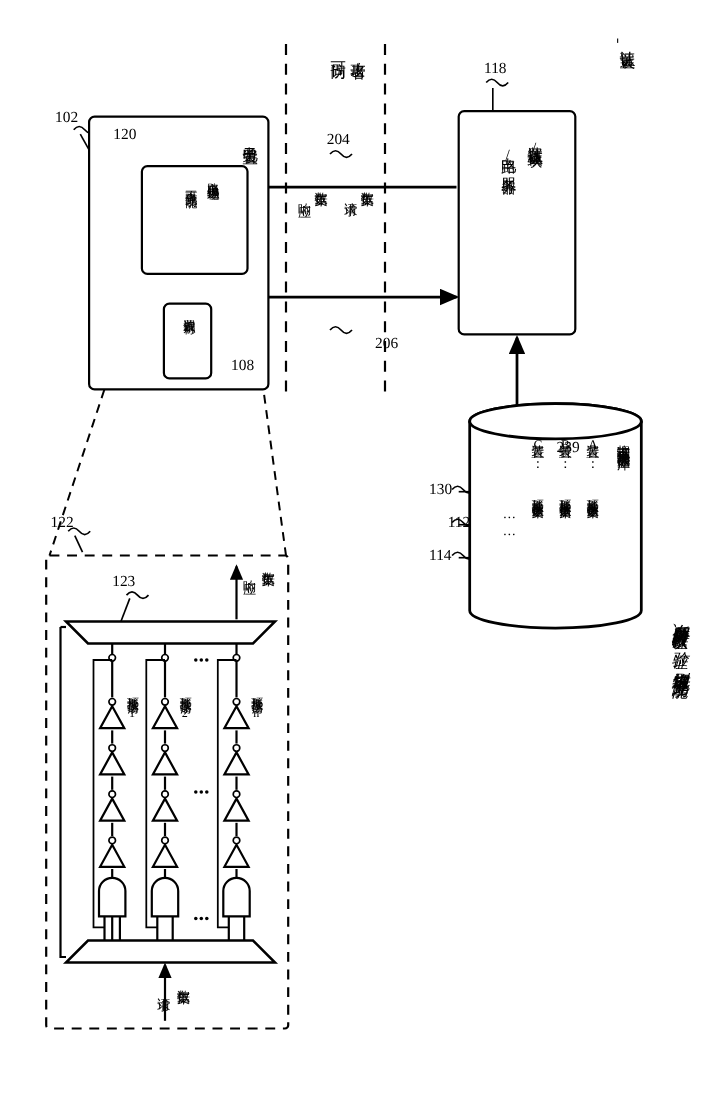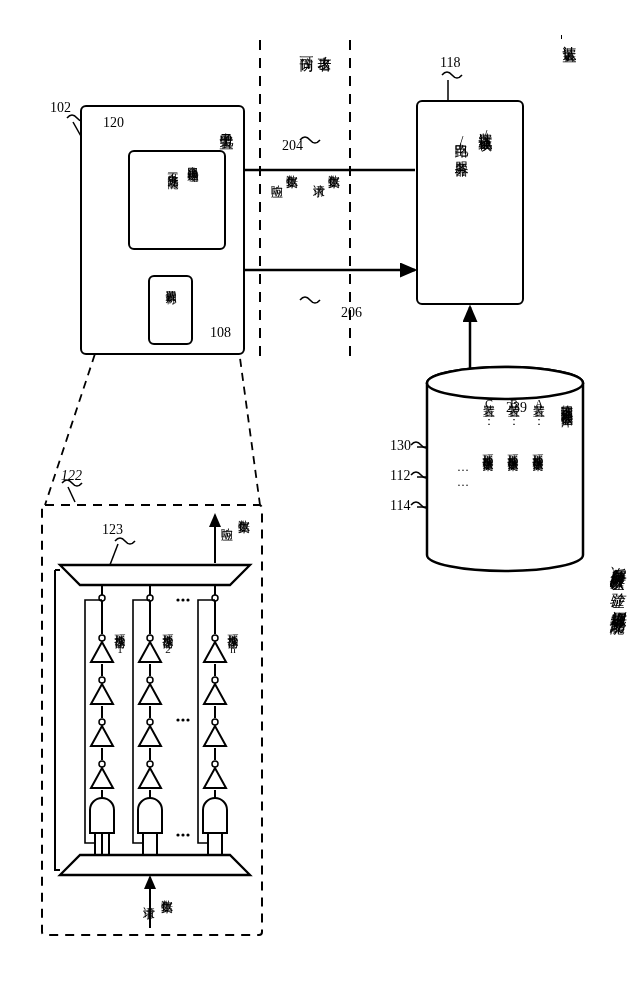--- a/index.html
+++ b/index.html
@@ -230,58 +230,58 @@
 
 <div class="abs box" style="left:416px; top:100px; width:108px; height:205px;">
   <div class="abs vtext" style="left:58px; top:20px;">装置认证模块/</div>
   <div class="abs vtext" style="left:34px; top:30px;">电路/服务器</div>
 </div>
 
 <div class="abs" style="left:440px; top:55px;">118</div>
 
 <div class="abs vtext small" style="left:325px; top:165px;">数据集</div>
 <div class="abs vtext small" style="left:310px; top:175px;">请求</div>
-<div class="abs" style="left:282px; top:120px;margin-top:18px;">204</div>
+<div class="abs" style="left:297px; top:120px;">204</div>
 
 <div class="abs vtext small" style="left:283px; top:165px;">数据集</div>
 <div class="abs vtext small" style="left:268px; top:175px;">响应</div>
 <div class="abs" style="left:297px; top:305px;margin-left:44px;">206</div>
 
 <div class="abs" style="left:506px; top:400px;">239</div>
 <div class="abs vtext small" style="left:558px; top:395px;">物理不可克隆功能数据库</div>
 
 <div class="abs vtext small" style="left:530px; top:395px;">装置A：</div>
 <div class="abs vtext small" style="left:530px; top:445px; font-size:11px;">环形振荡器数据集</div>
 <div class="abs vtext small" style="left:505px; top:395px;">装置B：</div>
 <div class="abs vtext small" style="left:505px; top:445px; font-size:11px;">环形振荡器数据集</div>
 <div class="abs vtext small" style="left:480px; top:395px;">装置C：</div>
 <div class="abs vtext small" style="left:480px; top:445px; font-size:11px;">环形振荡器数据集</div>
 <div class="abs vtext small" style="left:455px; top:460px;">……</div>
 
 <div class="abs" style="left:390px; top:438px;">130</div>
-<div class="abs" style="left:390px; top:468px;">112</div>
+<div class="abs" style="left:407px; top:468px;">112</div>
 <div class="abs" style="left:390px; top:498px;">114</div>
 
 <div class="abs box" style="left:80px; top:105px; width:165px; height:250px;">
   <div class="abs vtext" style="left:135px; top:15px;">电子装置</div>
 </div>
 
 <div class="abs box" style="left:128px; top:150px; width:98px; height:100px;">
   <div class="abs vtext small" style="left:55px; top:5px; font-size:11px;">电路延迟识物理</div>
   <div class="abs vtext small" style="left:35px; top:12px; font-size:11px;">不可克隆功能</div>
 </div>
 
 <div class="abs box" style="left:148px; top:275px; width:45px; height:70px;">
   <div class="abs vtext small" style="left:13px; top:4px; font-size:11px;">装置识别符</div>
 </div>
 
 <div class="abs" style="left:103px; top:115px;text-align:center;">120</div>
 <div class="abs" style="left:50px; top:100px;">102</div>
 <div class="abs" style="left:210px; top:325px;">108</div>
-<div class="abs" style="left:61px; top:468px;font-style:italic;">122</div>
+<div class="abs" style="left:46px; top:468px;">122</div>
 <div class="abs" style="left:102px; top:522px;">123</div>
 
 <div class="abs vtext small" style="left:112px; top:625px; font-size:11px;">环形振荡器-1</div>
 <div class="abs vtext small" style="left:160px; top:625px; font-size:11px;">环形振荡器-2</div>
 <div class="abs vtext small" style="left:225px; top:625px; font-size:11px;">环形振荡器-n</div>
 
 <div class="abs vtext small" style="left:158px; top:890px;">数据集</div>
 <div class="abs vtext small" style="left:140px; top:897px;">请求</div>
 
 <div class="abs vtext small" style="left:235px; top:510px;">数据集</div>

